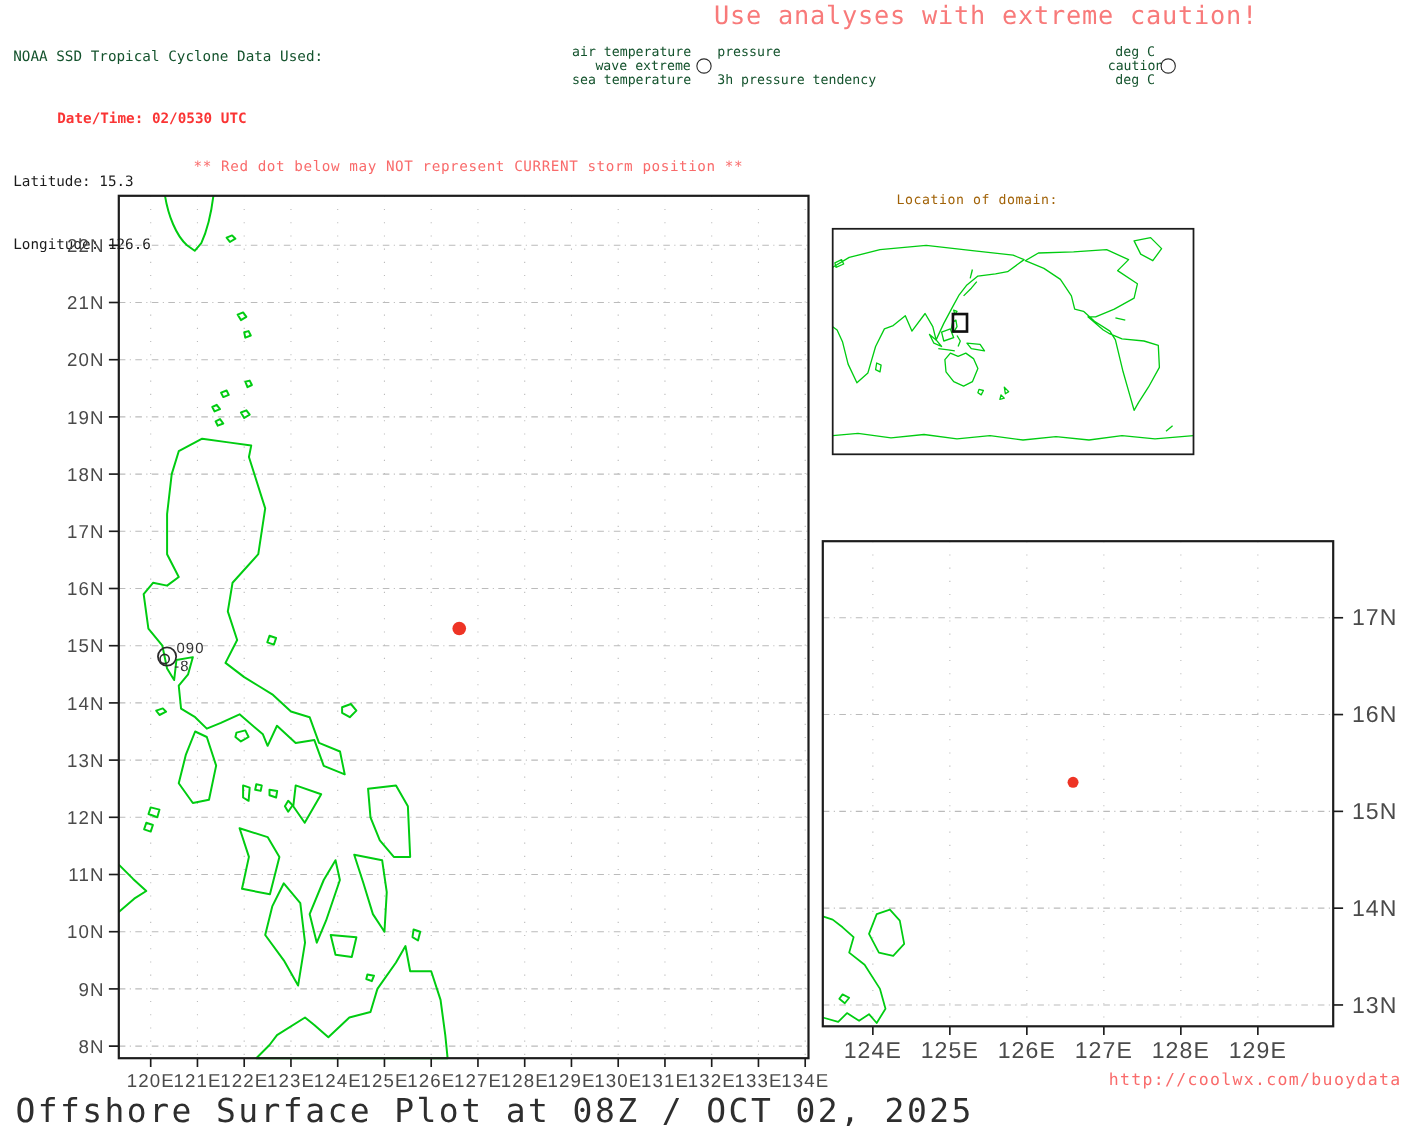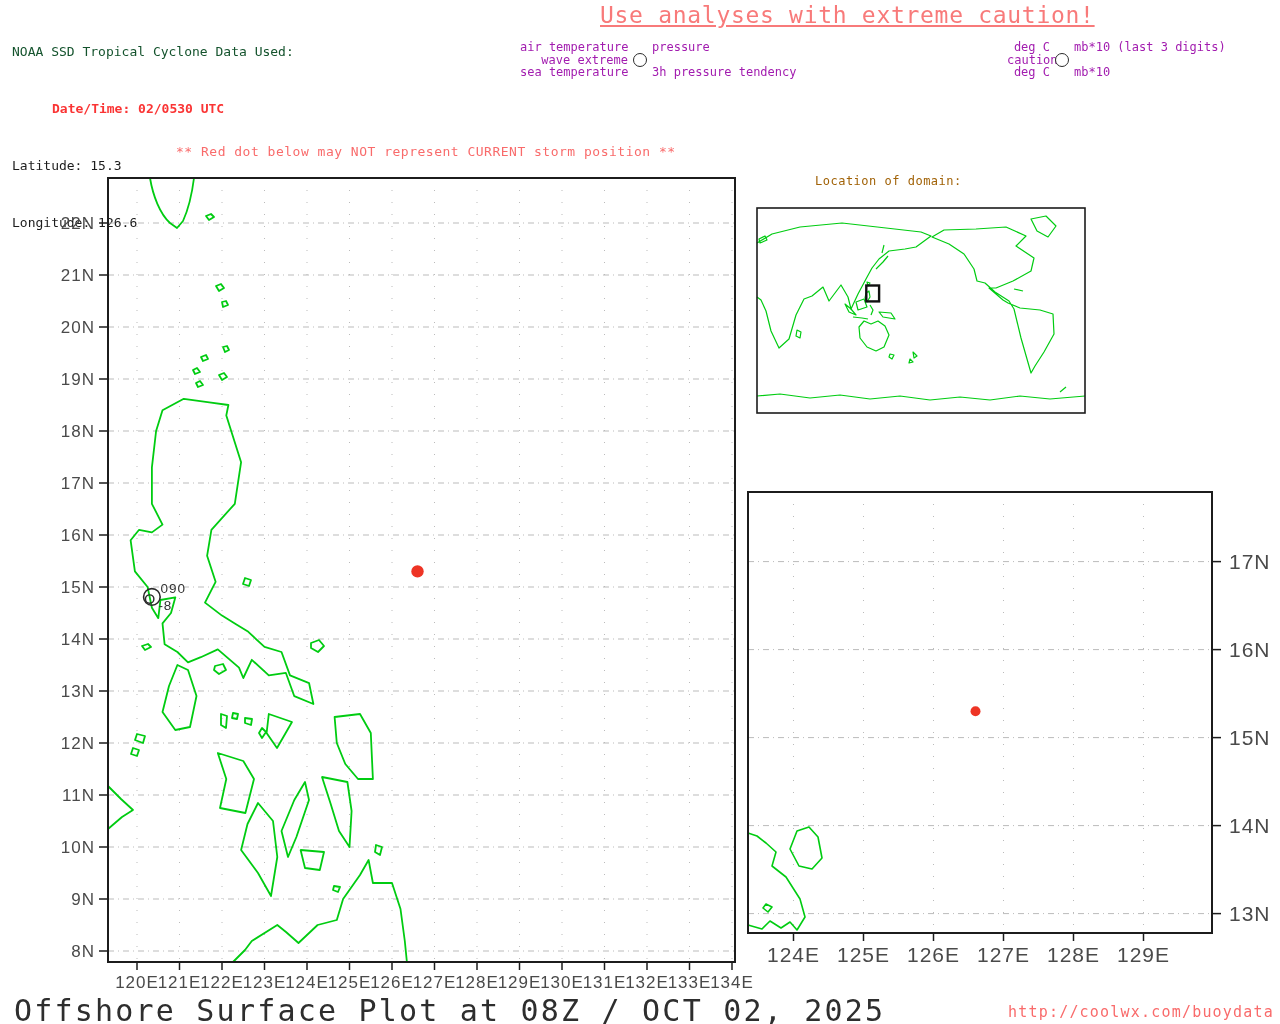--- a/index.html
+++ b/index.html
@@ -4,21 +4,21 @@
 <style>
   html,body{margin:0;padding:0;background:#ffffff;}
   #page{position:relative;width:1280px;height:1024px;background:#ffffff;overflow:hidden;
         font-family:"DejaVu Sans Mono",monospace;}
   .abs{position:absolute;}
   .hdr{font-size:13px;line-height:19px;color:#1c1c1c;white-space:pre;}
   .hdr .red{color:#14532d;}
   .hdr .redb{color:#fa3434;font-weight:bold;margin-left:40px;}
   .caution{font-size:23px;letter-spacing:0.7px;color:#f87a7a;white-space:pre;}
   .warn{font-size:13px;letter-spacing:0.5px;color:#f96b6b;white-space:pre;}
-  .leg{display:flex;align-items:center;font-size:12px;color:#a21caf;}
+  .leg{display:flex;align-items:center;font-size:12px;color:#14532d;}
   .leg .col span{display:block;height:12.5px;line-height:12.5px;white-space:pre;}
   .leg .c1{text-align:right;}
   .leg .c2{text-align:left;}
   .circleglyph{width:12px;height:12px;border:1.4px solid #2b2b2b;border-radius:50%;
                margin:0 5px;flex:0 0 auto;background:#fff;}
   .loc{font-size:12px;letter-spacing:0.5px;color:#a16207;white-space:pre;}
   .bigtitle{font-size:30px;letter-spacing:2.2px;color:#2e2e2e;white-space:pre;}
   .url{font-size:15px;letter-spacing:1.2px;color:#f96b6b;text-decoration:none;white-space:pre;}
   svg text{font-family:"Liberation Sans",sans-serif;}
 </style>
@@ -27,21 +27,21 @@
 
 <div id="page">
 
   <div class="abs hdr" style="left:12px;top:4px;">
     <div class="red">NOAA SSD Tropical Cyclone Data Used:</div>
     <div class="redb">Date/Time: 02/0530 UTC</div>
     <div>Latitude: 15.3</div>
     <div>Longitude: 126.6</div>
   </div>
 
-  <div class="abs caution" style="left:600px;top:2px;text-decoration:underline;">Use analyses with extreme caution!</div>
+  <div class="abs caution" style="left:649px;top:2px;">Use analyses with extreme caution!</div>
 
   <div class="abs leg" style="left:520px;top:41px;">
     <div class="col c1" style="width:108px;">
       <span>air temperature</span>
       <span>wave extreme</span>
       <span>sea temperature</span>
     </div>
     <div class="circleglyph"></div>
     <div class="col c2">
       <span>pressure</span>
@@ -50,25 +50,20 @@
     </div>
   </div>
 
   <div class="abs leg" style="left:995px;top:41px;margin-left:12px;">
     <div class="col c1" style="width:43px;">
       <span>deg C</span>
       <span>caution</span>
       <span>deg C</span>
     </div>
     <div class="circleglyph"></div>
-    <div class="col c2">
-      <span>mb*10 (last 3 digits)</span>
-      <span></span>
-      <span>mb*10</span>
-    </div>
   </div>
 
   <div class="abs warn" style="left:176px;top:144px;text-align:center;">** Red dot below may NOT represent CURRENT storm position **</div>
 
   <div class="abs loc" style="left:815px;top:174px;">Location of domain:</div>
 
   <svg class="abs" style="left:0;top:0;" width="1280" height="1024" viewBox="0 0 1280 1024">
 
     <g>
       <g id="m1-grid">
@@ -299,15 +294,15 @@
           <text x="1229" y="920.6" text-anchor="start" fill="#4a4a4a" font-size="21" letter-spacing="1px">13N</text>
           <rect x="748" y="492" width="464" height="441" fill="none" stroke="#1c1c1c" stroke-width="2"></rect>
         </g>
       <g id="m2-data">
           <circle cx="975.4999999999995" cy="711.1999999999999" r="5" fill="#ee3425"></circle>
         </g>
     </g>
   </svg>
 
   <div class="abs bigtitle" style="left:14px;top:993px;">Offshore Surface Plot at 08Z / OCT 02, 2025</div>
-  <a class="abs url" style="left:1008px;top:1003px;" href="#">http://coolwx.com/buoydata</a>
+  <a class="abs url" style="left:1008px;top:972px;" href="#">http://coolwx.com/buoydata</a>
 
 </div>
 
 </body></html>

